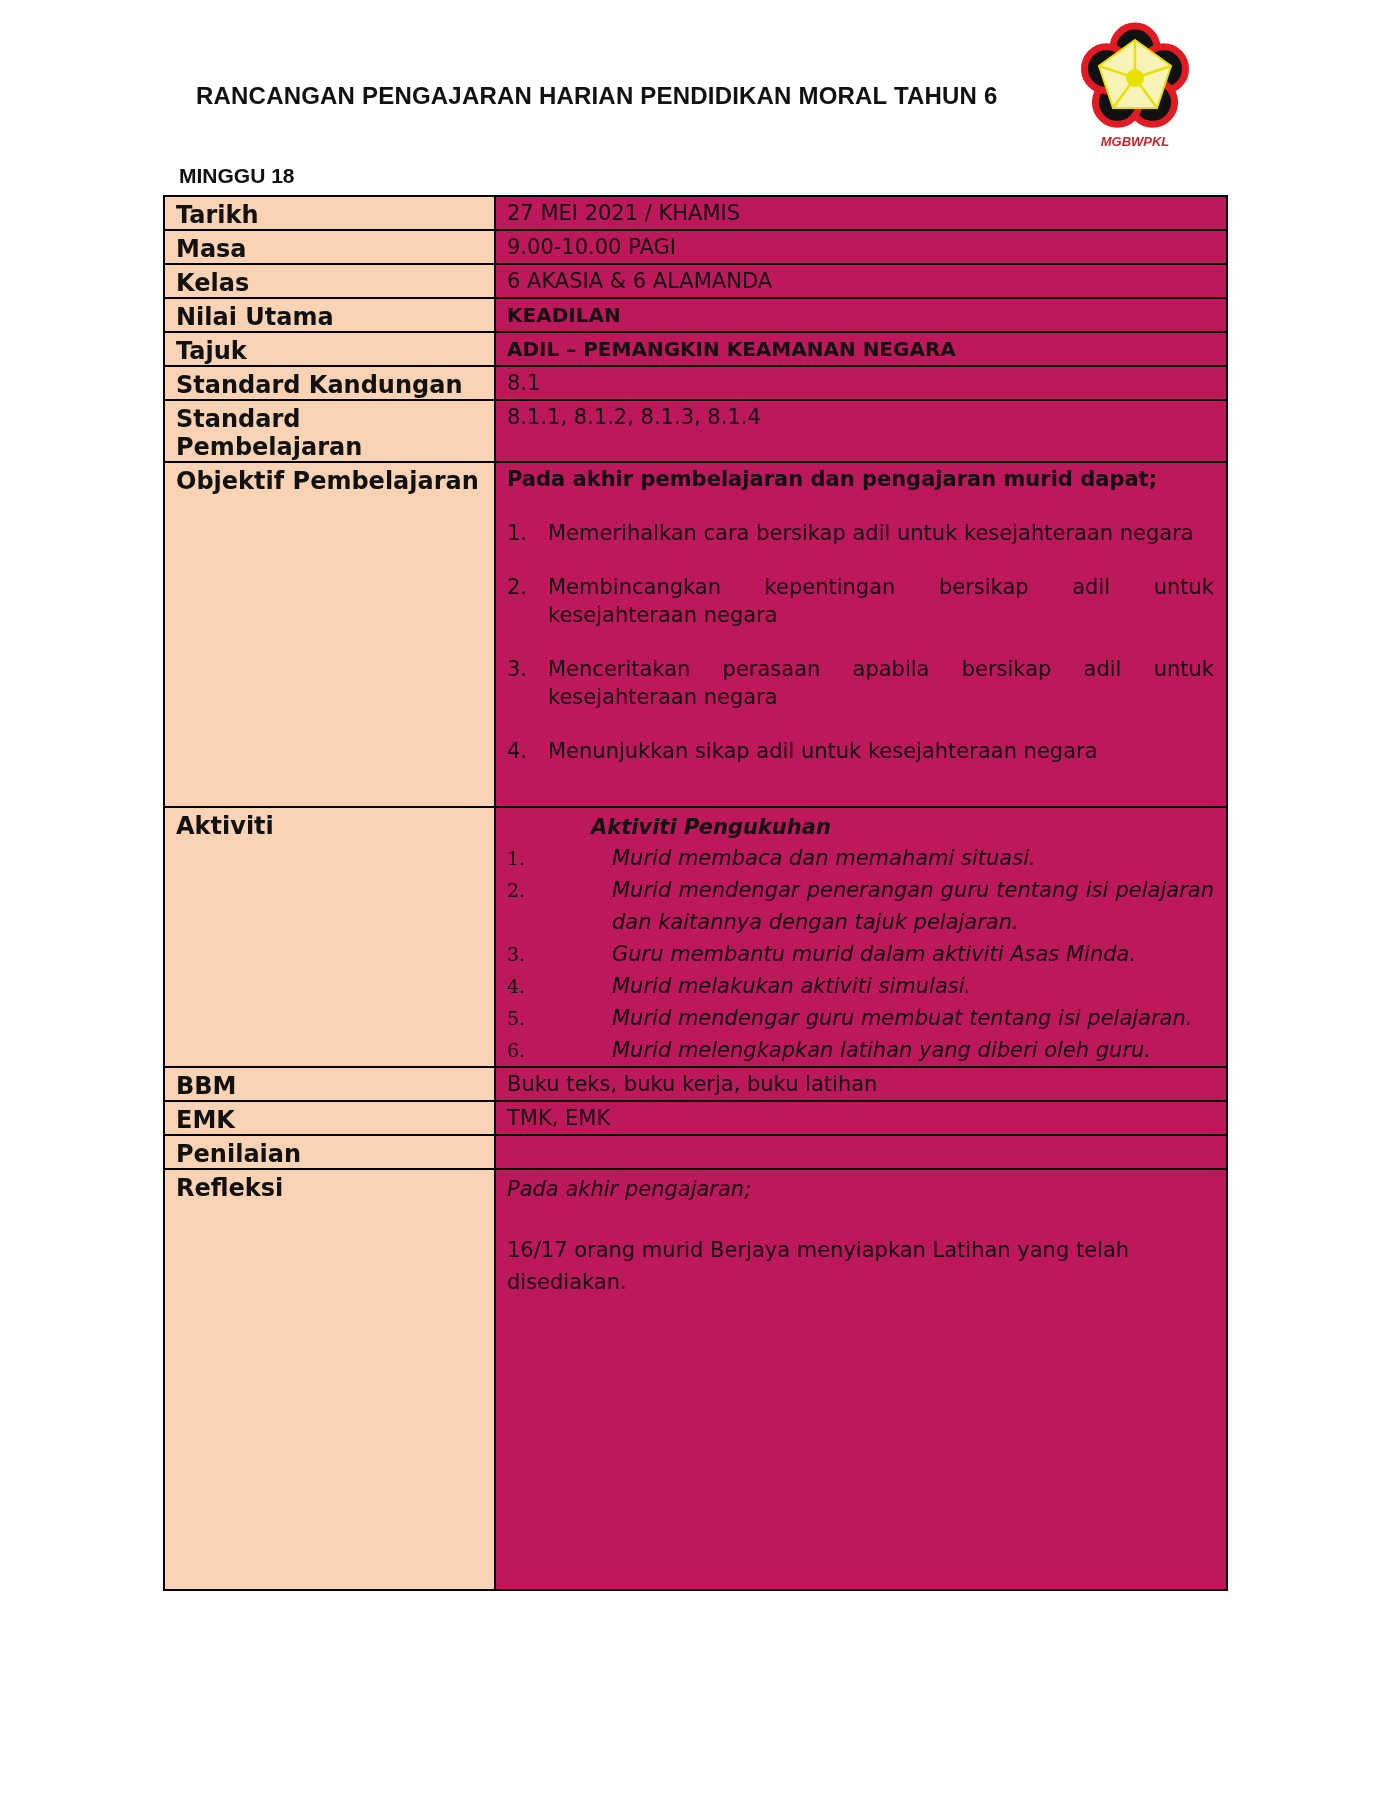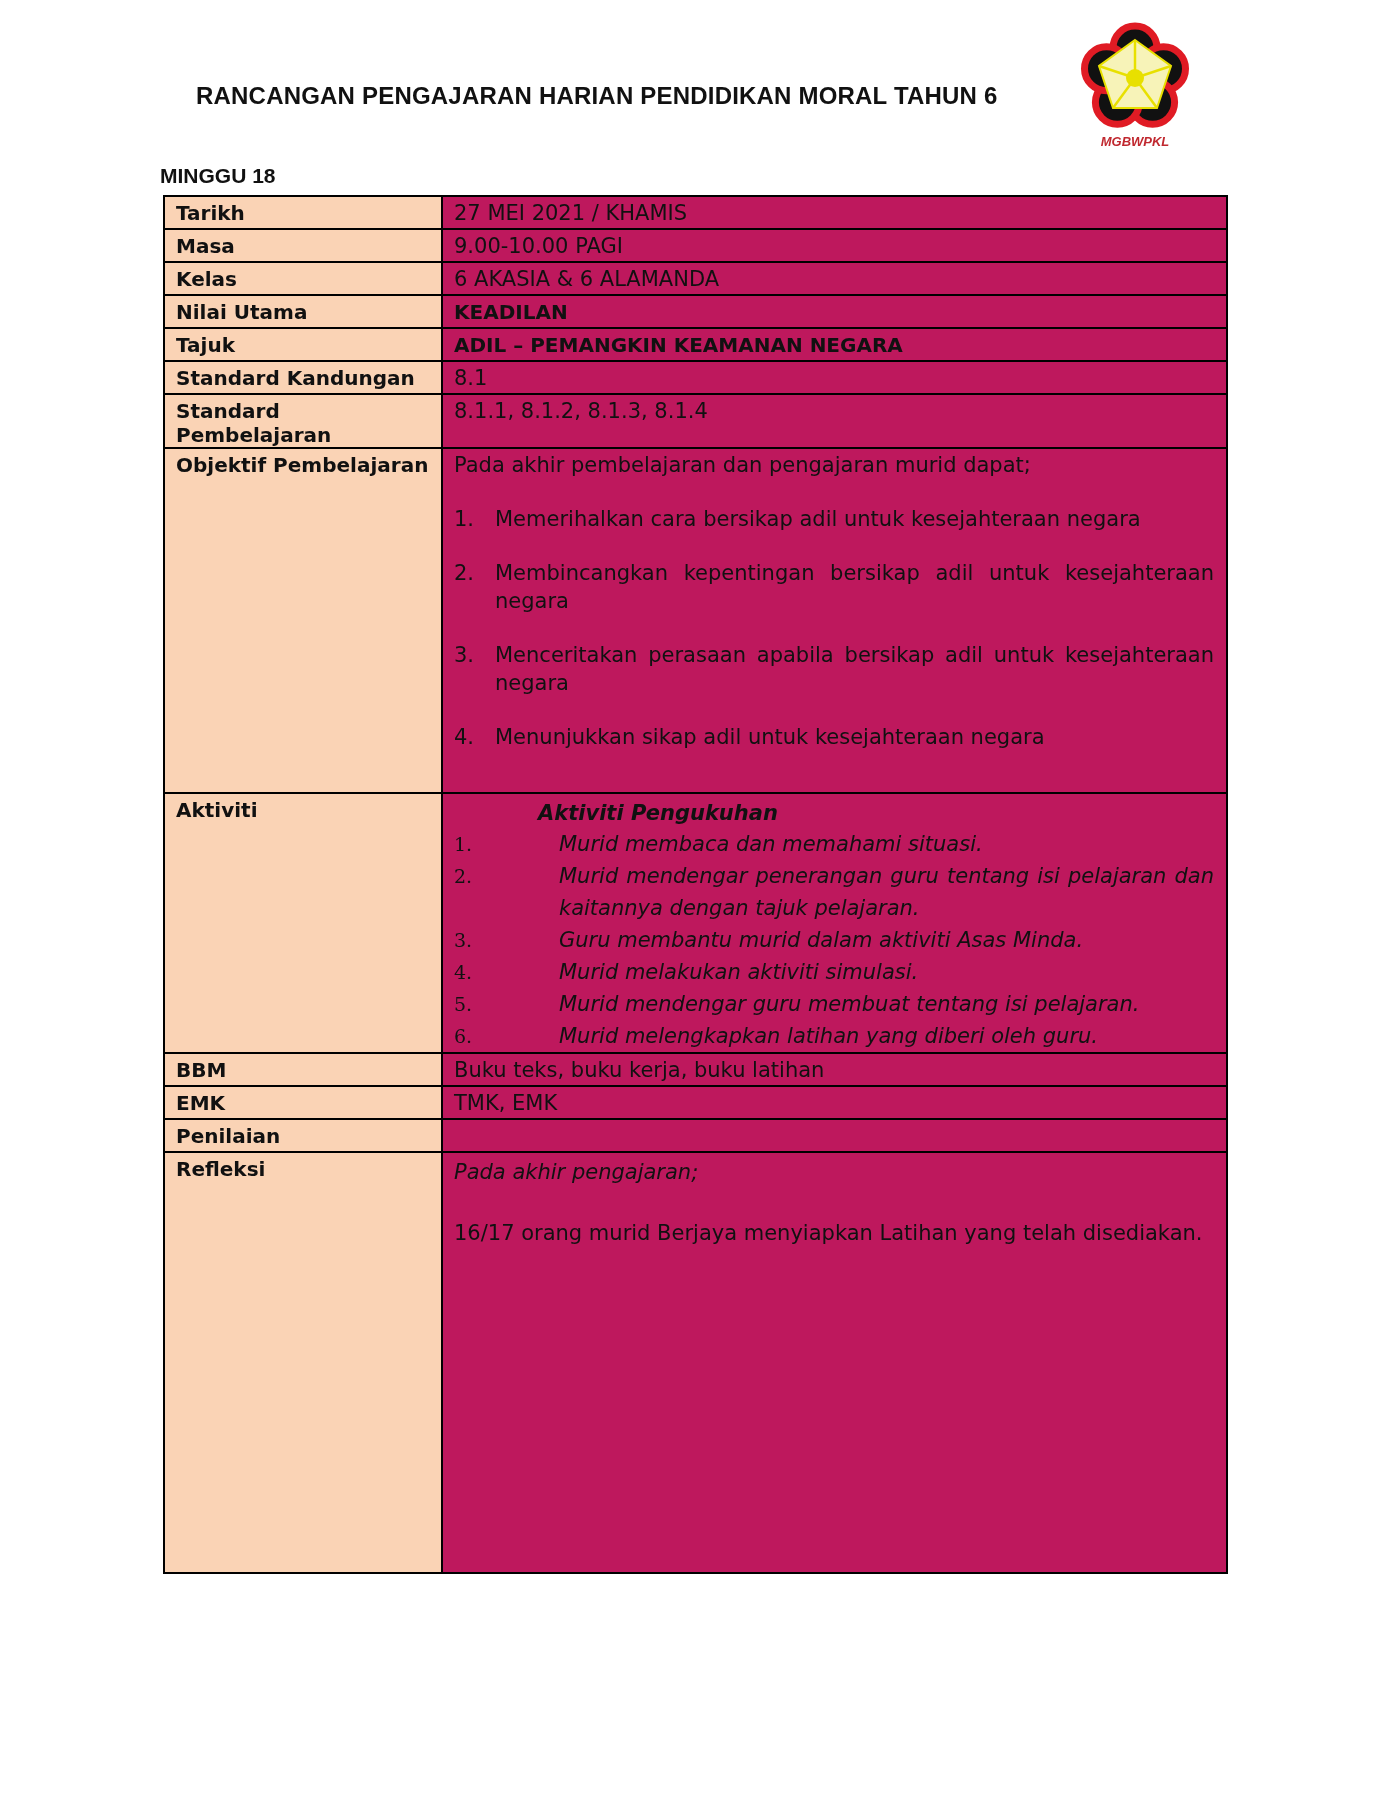--- a/index.html
+++ b/index.html
@@ -1,31 +1,31 @@
 <!DOCTYPE html>
 <html><head>
 <meta charset="utf-8">
 <style>
   html, body { margin: 0; padding: 0; background: #ffffff; }
   body { width: 1391px; height: 1800px; position: relative; overflow: hidden;
          font-family: "DejaVu Sans", sans-serif; color: #111; }
   .title { position: absolute; left: 196px; top: 82px; font-family: "Liberation Sans", sans-serif;
            font-weight: bold; font-size: 24px; letter-spacing: 0.2px; color: #111; }
   .logo { position: absolute; left: 1040px; top: 22px; width: 190px; height: 130px; }
-  .week { position: absolute; left: 160px; top: 164px; font-family: "Liberation Sans", sans-serif;
+  .week { position: absolute; left: 179px; top: 164px; font-family: "Liberation Sans", sans-serif;
           font-weight: bold; font-size: 21px; color: #111; }
   table.plan { position: absolute; left: 163px; top: 195px; width: 1065px; border-collapse: collapse;
                table-layout: fixed; }
   table.plan td { border: 2.5px solid #000; vertical-align: top; padding: 0; }
-  td.lbl { width: 278px; background: #fad3b5; font-weight: bold; font-size: 20px;
+  td.lbl { width: 331px; background: #fad3b5; font-weight: bold; font-size: 24px;
            padding: 4px 0 0 11px !important; box-sizing: border-box; }
   td.val { background: #be185d; font-size: 21px; padding: 4px 12px 0 11px !important; box-sizing: border-box; }
   td.val.bold { font-weight: bold; font-size: 20px; }
   tr.r33 td { height: 33px; box-sizing: border-box; }
-  .obj-intro { margin: 0 0 28px 0; }
+  .obj-intro { margin: 0 0 28px 0; font-weight: bold; }
   .obj-list { list-style: none; margin: 0; padding: 0; }
   .obj-list li { display: flex; margin-bottom: 26px; line-height: 28px; }
   .obj-list li .num { width: 41px; flex: none; }
   .obj-list li .txt { flex: 1; text-align: justify; text-align-last: left; }
   .act-head { font-style: italic; font-weight: bold; margin-left: 84px; font-size: 21px; line-height: 30px; }
   .act-list { list-style: none; margin: 0; padding: 0; }
   .act-list li { display: flex; line-height: 32px; }
   .act-list li .num { width: 72px; flex: none; font-family: "DejaVu Serif", serif; font-size: 19px; }
   .act-list li .txt { flex: 1; text-align: justify; font-style: italic; margin-left: 33px; }
   .ref-intro { font-style: italic; margin: 0 0 30px 0; line-height: 30px; }

